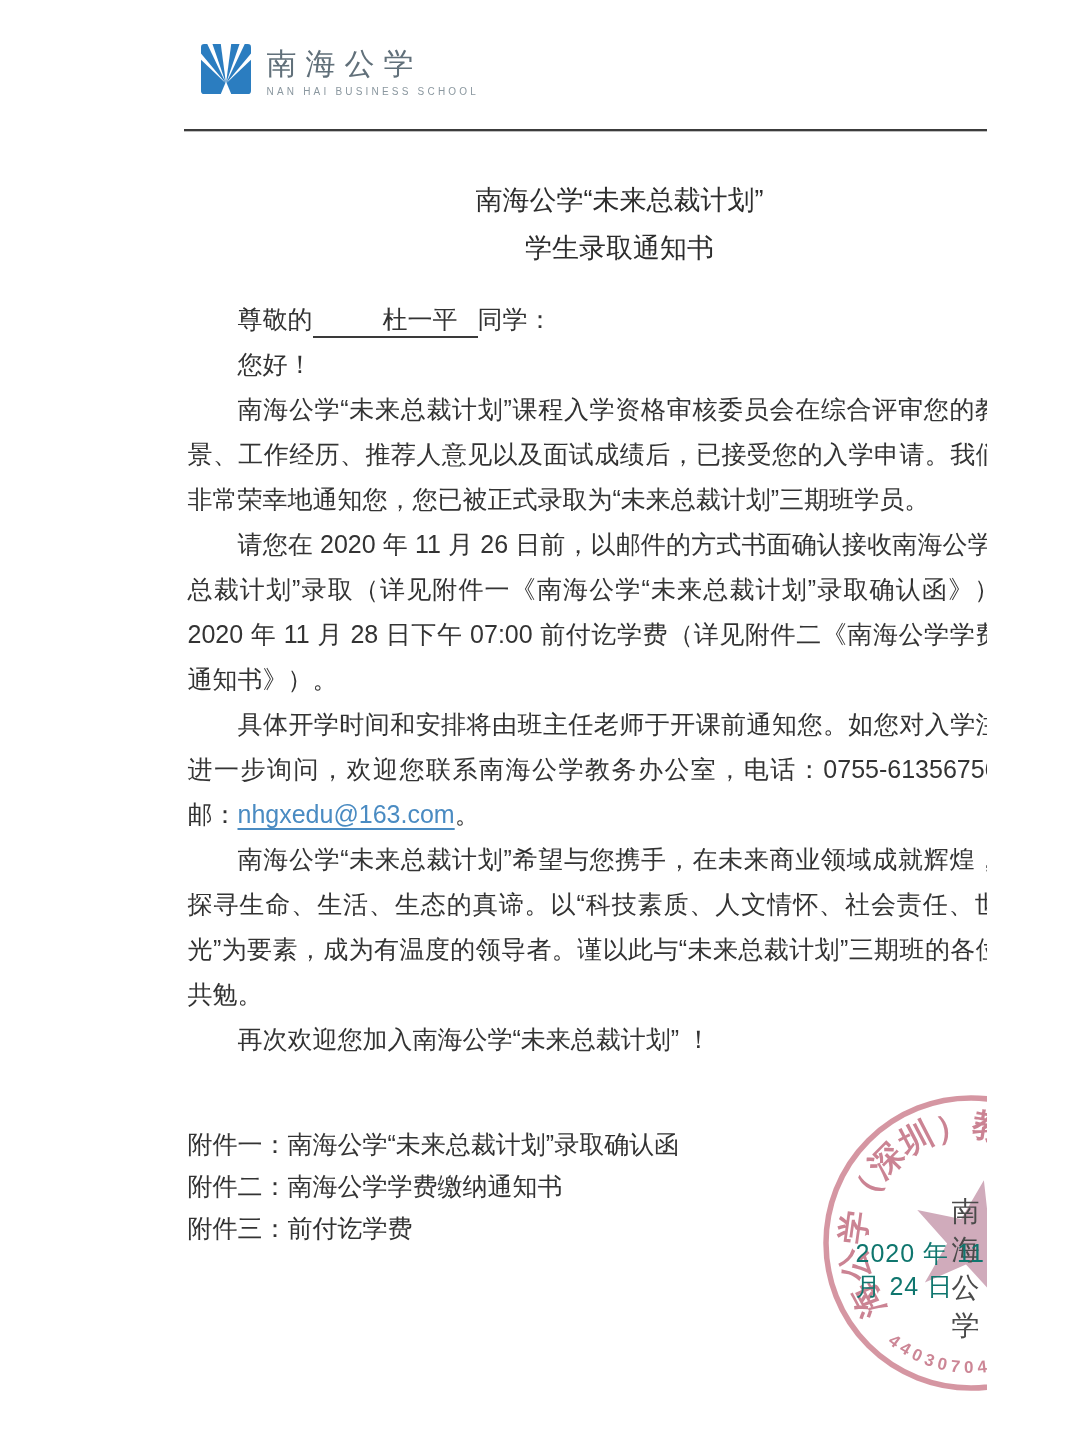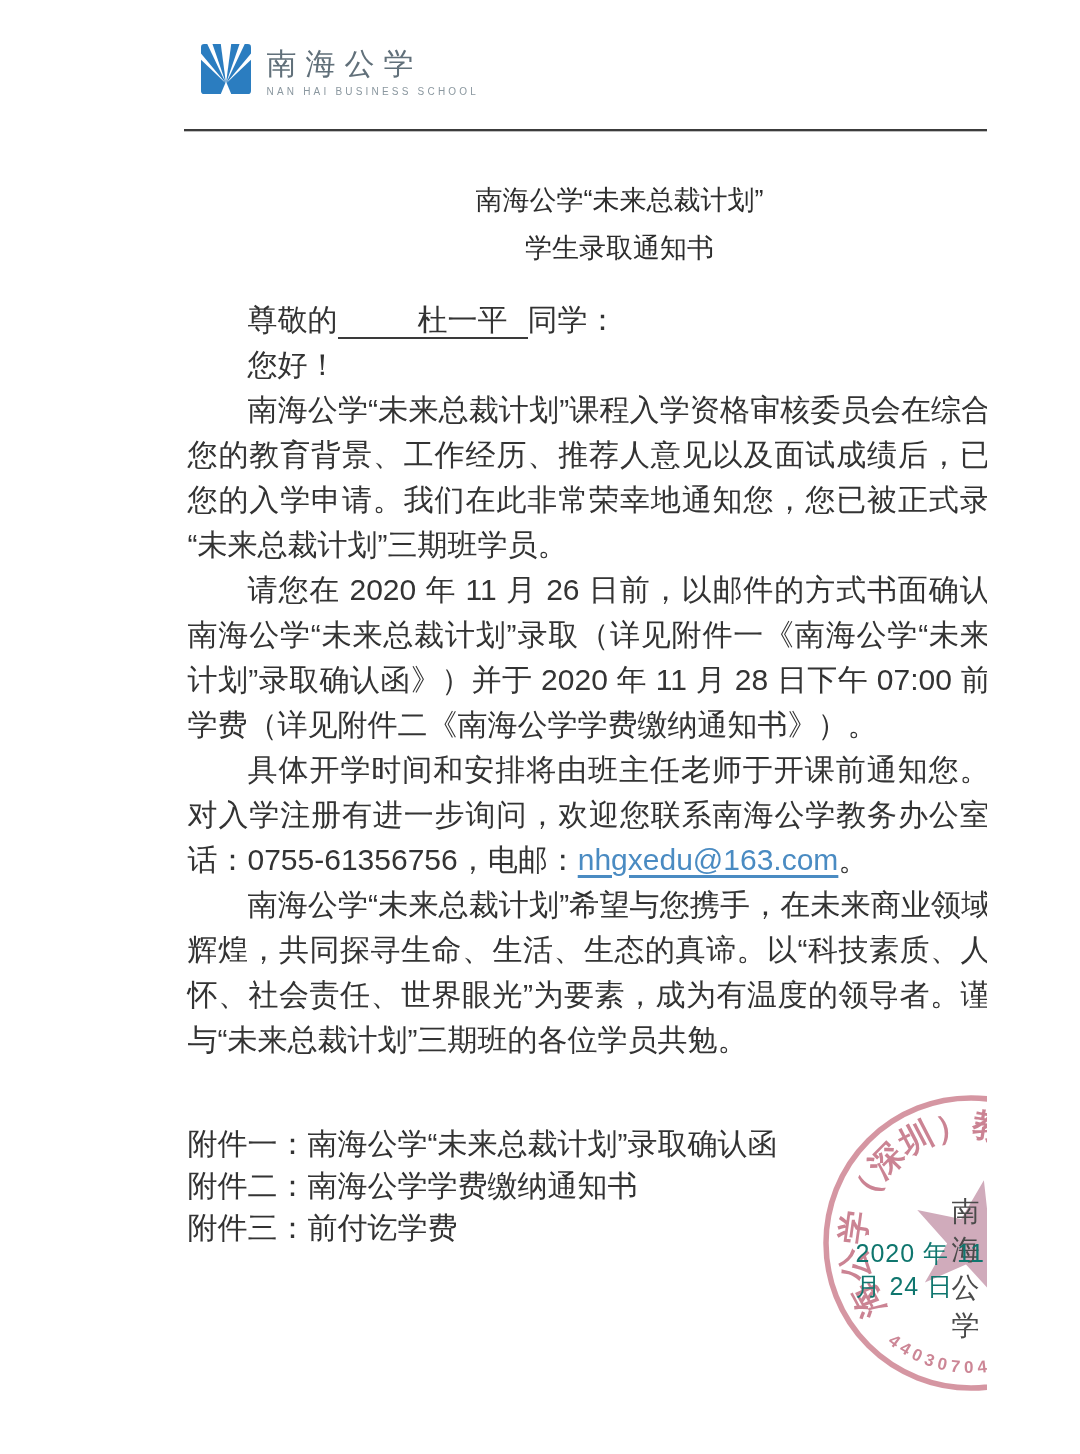--- a/index.html
+++ b/index.html
@@ -63,21 +63,21 @@
     font-size: 27px;
     line-height: 48px;
   }
 
   
   .body-copy {
     position: absolute;
     left: 94px;
     width: 864px;
     top: 297px;
-    font-size: 30px;
+    font-size: 25px;
     line-height: 45px;
     color: #333;
     text-align: justify;
   }
   .body-copy p { text-indent: 2em; }
   .salutation { text-indent: 0; }
   .recipient-name {
     display: inline-block;
     padding: 0 20px;
     border-bottom: 2px solid #3a3a3a;
@@ -147,20 +147,21 @@
     <div>学生录取通知书</div>
   </div>
 
   <div class="body-copy">
     <p class="salutation"><span>尊敬的</span><span class="recipient-name">杜一平</span><span>同学：</span></p>
     <p>您好！</p>
     <p>南海公学“未来总裁计划”课程入学资格审核委员会在综合评审您的教育背景、工作经历、推荐人意见以及面试成绩后，已接受您的入学申请。我们在此非常荣幸地通知您，您已被正式录取为“未来总裁计划”三期班学员。</p>
     <p>请您在 2020 年 11 月 26 日前，以邮件的方式书面确认接收南海公学“未来总裁计划”录取（详见附件一《南海公学“未来总裁计划”录取确认函》）并于 2020 年 11 月 28 日下午 07:00 前付讫学费（详见附件二《南海公学学费缴纳通知书》）。</p>
     <p><span>具体开学时间和安排将由班主任老师于开课前通知您。如您对入学注册有进一步询问，欢迎您联系南海公学教务办公室，电话：0755-61356756，电邮：</span><a class="email-link" href="#">nhgxedu@163.com</a><span>。</span></p>
     <p>南海公学“未来总裁计划”希望与您携手，在未来商业领域成就辉煌，共同探寻生命、生活、生态的真谛。以“科技素质、人文情怀、社会责任、世界眼光”为要素，成为有温度的领导者。谨以此与“未来总裁计划”三期班的各位学员共勉。</p>
+    <p>再次欢迎您加入南海公学“未来总裁计划” ！</p>
 
     <div class="attachments">
       <div>附件一：南海公学“未来总裁计划”录取确认函</div>
       <div>附件二：南海公学学费缴纳通知书</div>
       <div>附件三：前付讫学费</div>
     </div>
   </div>
 
   <div class="seal">
     <svg viewBox="0 0 330 330" aria-hidden="true">

